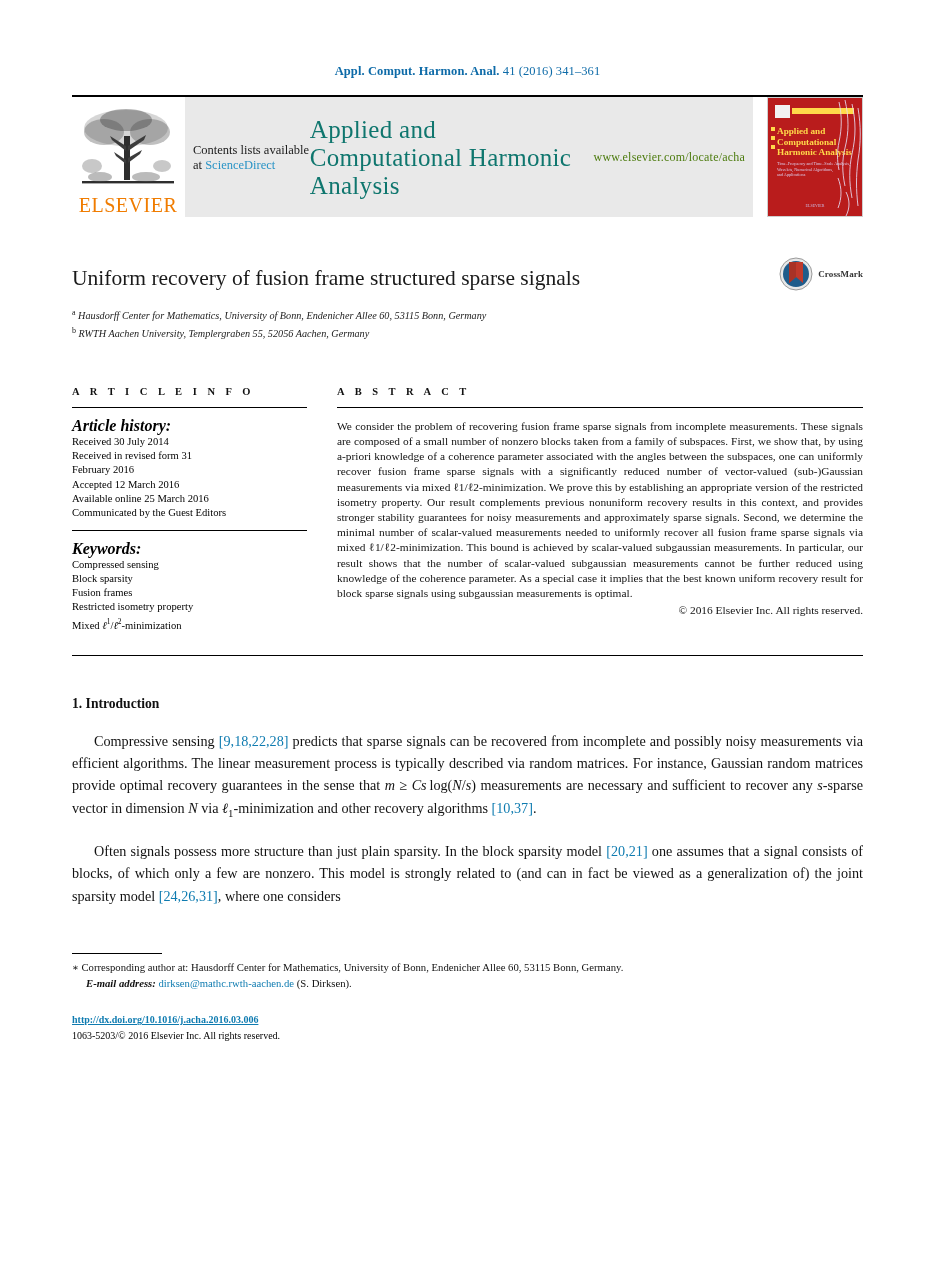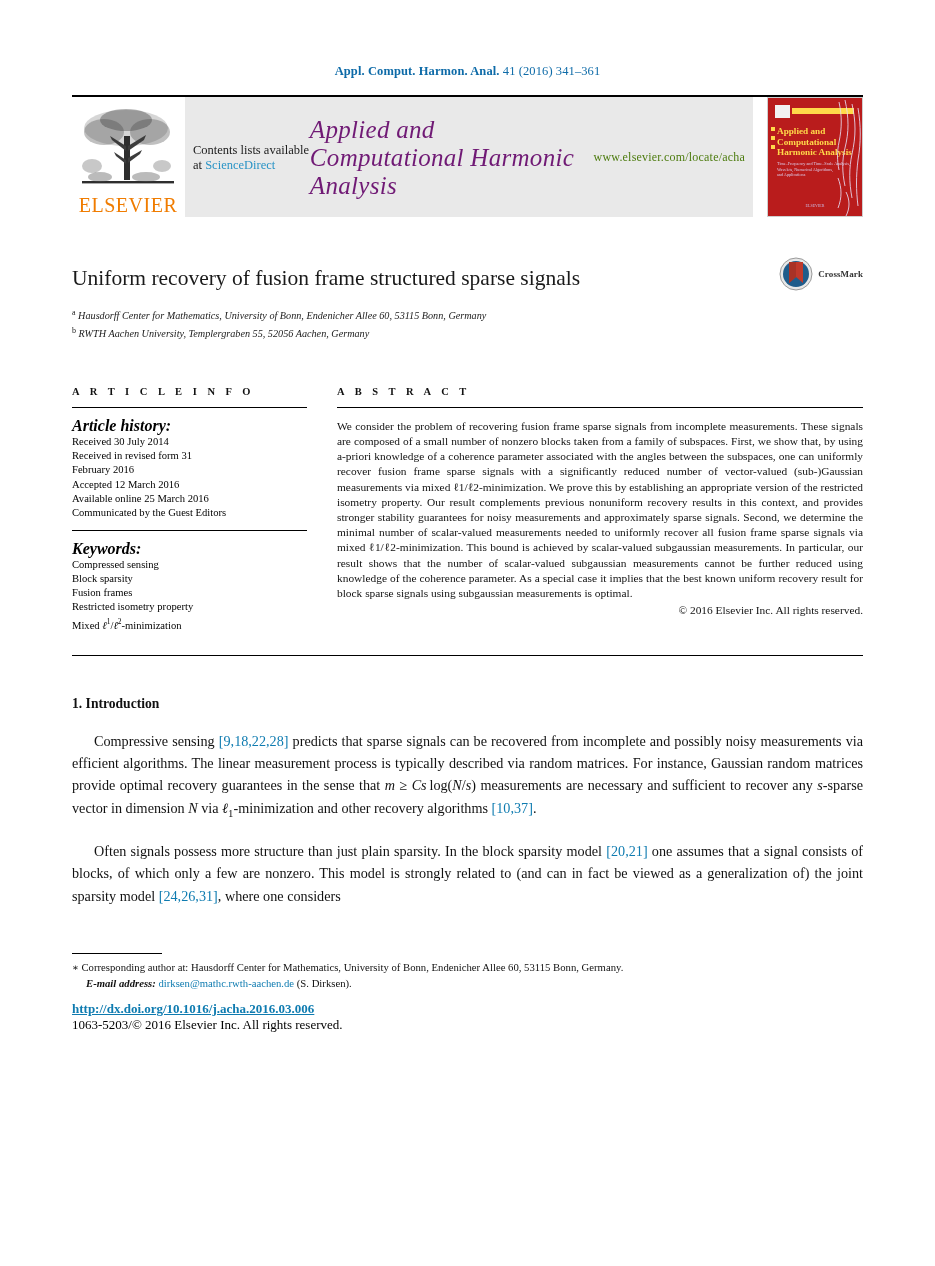--- a/index.html
+++ b/index.html
@@ -61,23 +61,22 @@
     flex-direction: row;
     justify-content: space-between;
     align-items: center;
     padding: 13px 8px 12px 8px;
   }
   .contents-line { font-size: 12.5px; color: #1a1a1a; }
   .contents-line a { color: #2a94c6; text-decoration: none; }
   .journal-title {
     font-size: 25px;
     letter-spacing: .3px;
-    color: #701a75;
+    color: #0f766e;
     font-family: "Liberation Serif", serif;
-    font-style: italic;
   }
   .journal-url { font-size: 12px; color: #4d7c0f; letter-spacing: .2px; }
 
   .cover-thumb {
     flex: 0 0 96px;
     width: 96px;
     margin-left: 14px;
     position: relative;
     background: #b91c1c;
     border: 1px solid #cfcfcf;
@@ -184,21 +183,21 @@
   .foot-rule { width: 90px; border-top: 1.2px solid #000; margin-top: 46px; }
   .footnote {
     font-size: 10.7px;
     line-height: 15.5px;
     margin-top: 6px;
     color: #111;
   }
   .footnote .star { font-size: 10px; }
   .footnote .em { font-style: italic; font-weight: bold; }
   .footnote a, .link { color: #0e7bb0; text-decoration: none; }
-  .doi-block { margin-top: 10px; font-size: 13px; line-height: 15.5px; }
+  .doi-block { margin-top: 21px; font-size: 10px; line-height: 15.5px; }
   .doi-link { color: #0e7bb0; font-weight: bold; }
 
   .mathit { font-style: italic; font-family: "Liberation Serif", serif; }
   sub.mt { font-size: 76%; }
   sup.mt { font-size: 70%; }
 </style>
 </head>
 <body>
 
 <div class="page">

